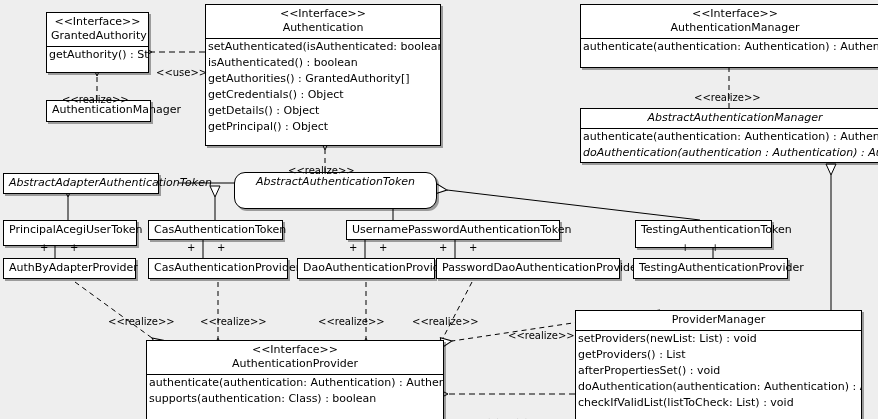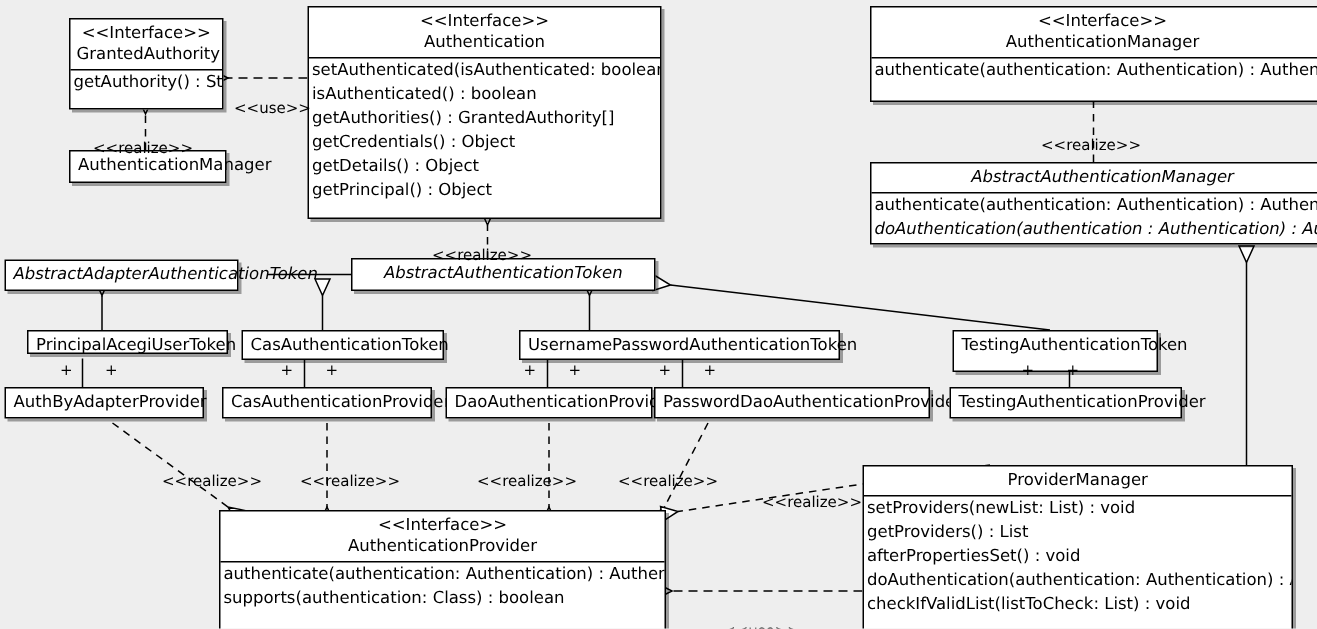--- a/index.html
+++ b/index.html
@@ -211,33 +211,33 @@
       <div class="op italic">doAuthentication(authentication : Authentication) : Authentication</div>
     </div>
   </div>
 
   <div class="box simple" style="left:3px;top:173px;width:156px;height:21px;">
     <div class="hdr">
       <span class="cname italic">AbstractAdapterAuthenticationToken</span>
     </div>
   </div>
 
-  <div class="box simple" style="left:234px;top:172px;width:203px;height:22px;">
+  <div class="box simple" style="left:234px;top:172px;width:203px;height:37px;border-radius:11px;">
     <div class="hdr">
       <span class="cname italic">AbstractAuthenticationToken</span>
     </div>
   </div>
 
-  <div class="box simple" style="left:18px;top:220px;width:134px;height:16px;">
+  <div class="box simple" style="left:3px;top:220px;width:134px;height:26px;">
     <div class="hdr">
       <span class="cname">PrincipalAcegiUserToken</span>
     </div>
   </div>
 
-  <div class="box simple" style="left:148px;top:220px;width:135px;height:20px;margin-left:13px;">
+  <div class="box simple" style="left:148px;top:220px;width:135px;height:20px;">
     <div class="hdr">
       <span class="cname">CasAuthenticationToken</span>
     </div>
   </div>
 
   <div class="box simple" style="left:346px;top:220px;width:214px;height:20px;">
     <div class="hdr">
       <span class="cname">UsernamePasswordAuthenticationToken</span>
     </div>
   </div>

